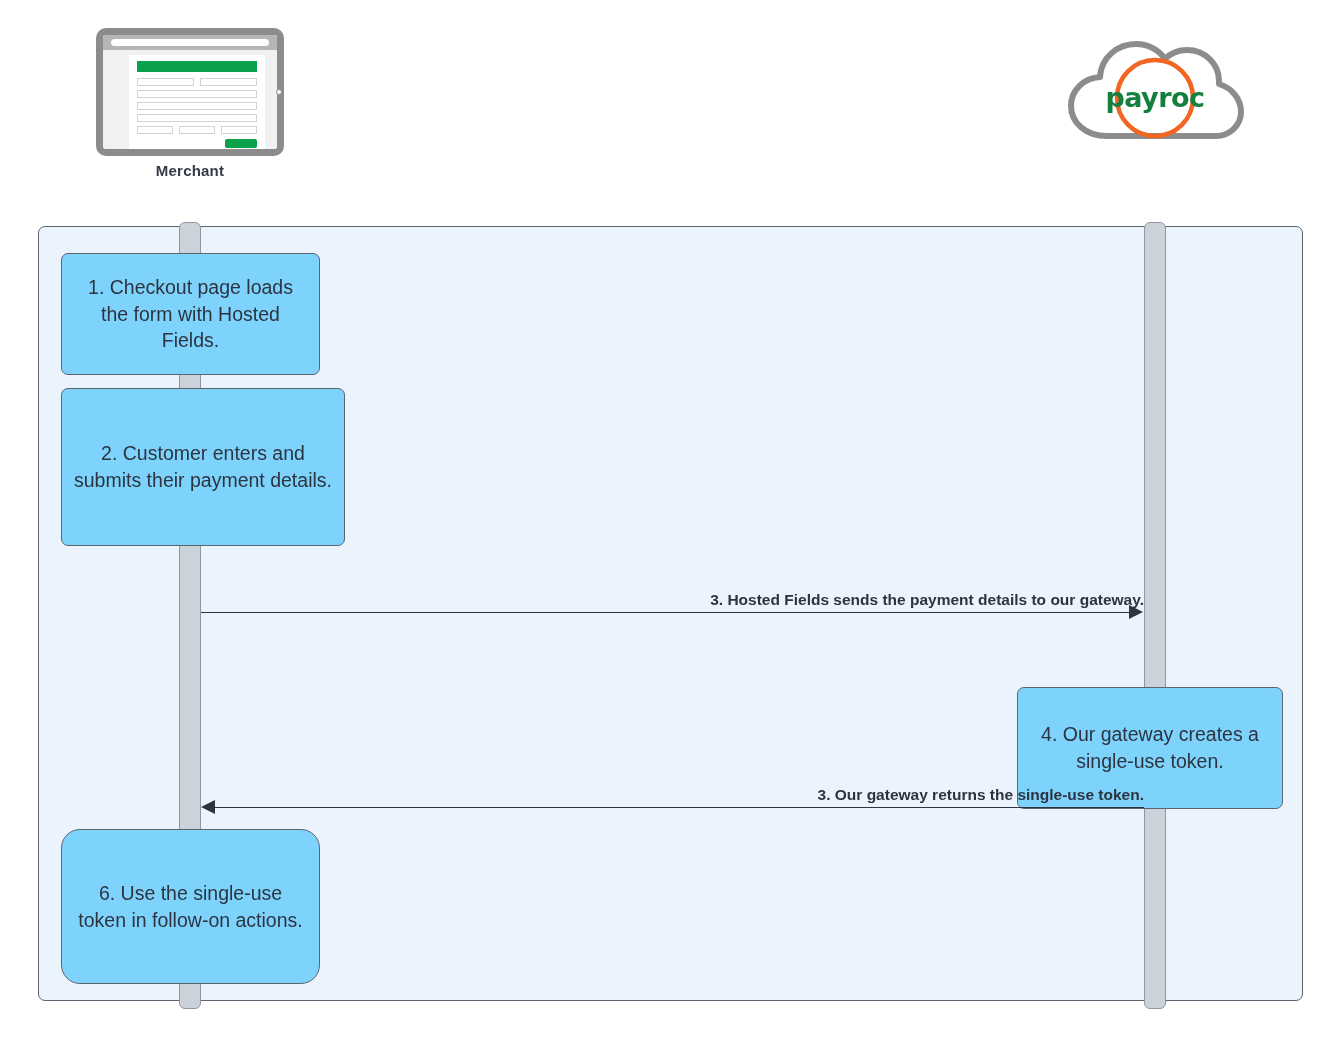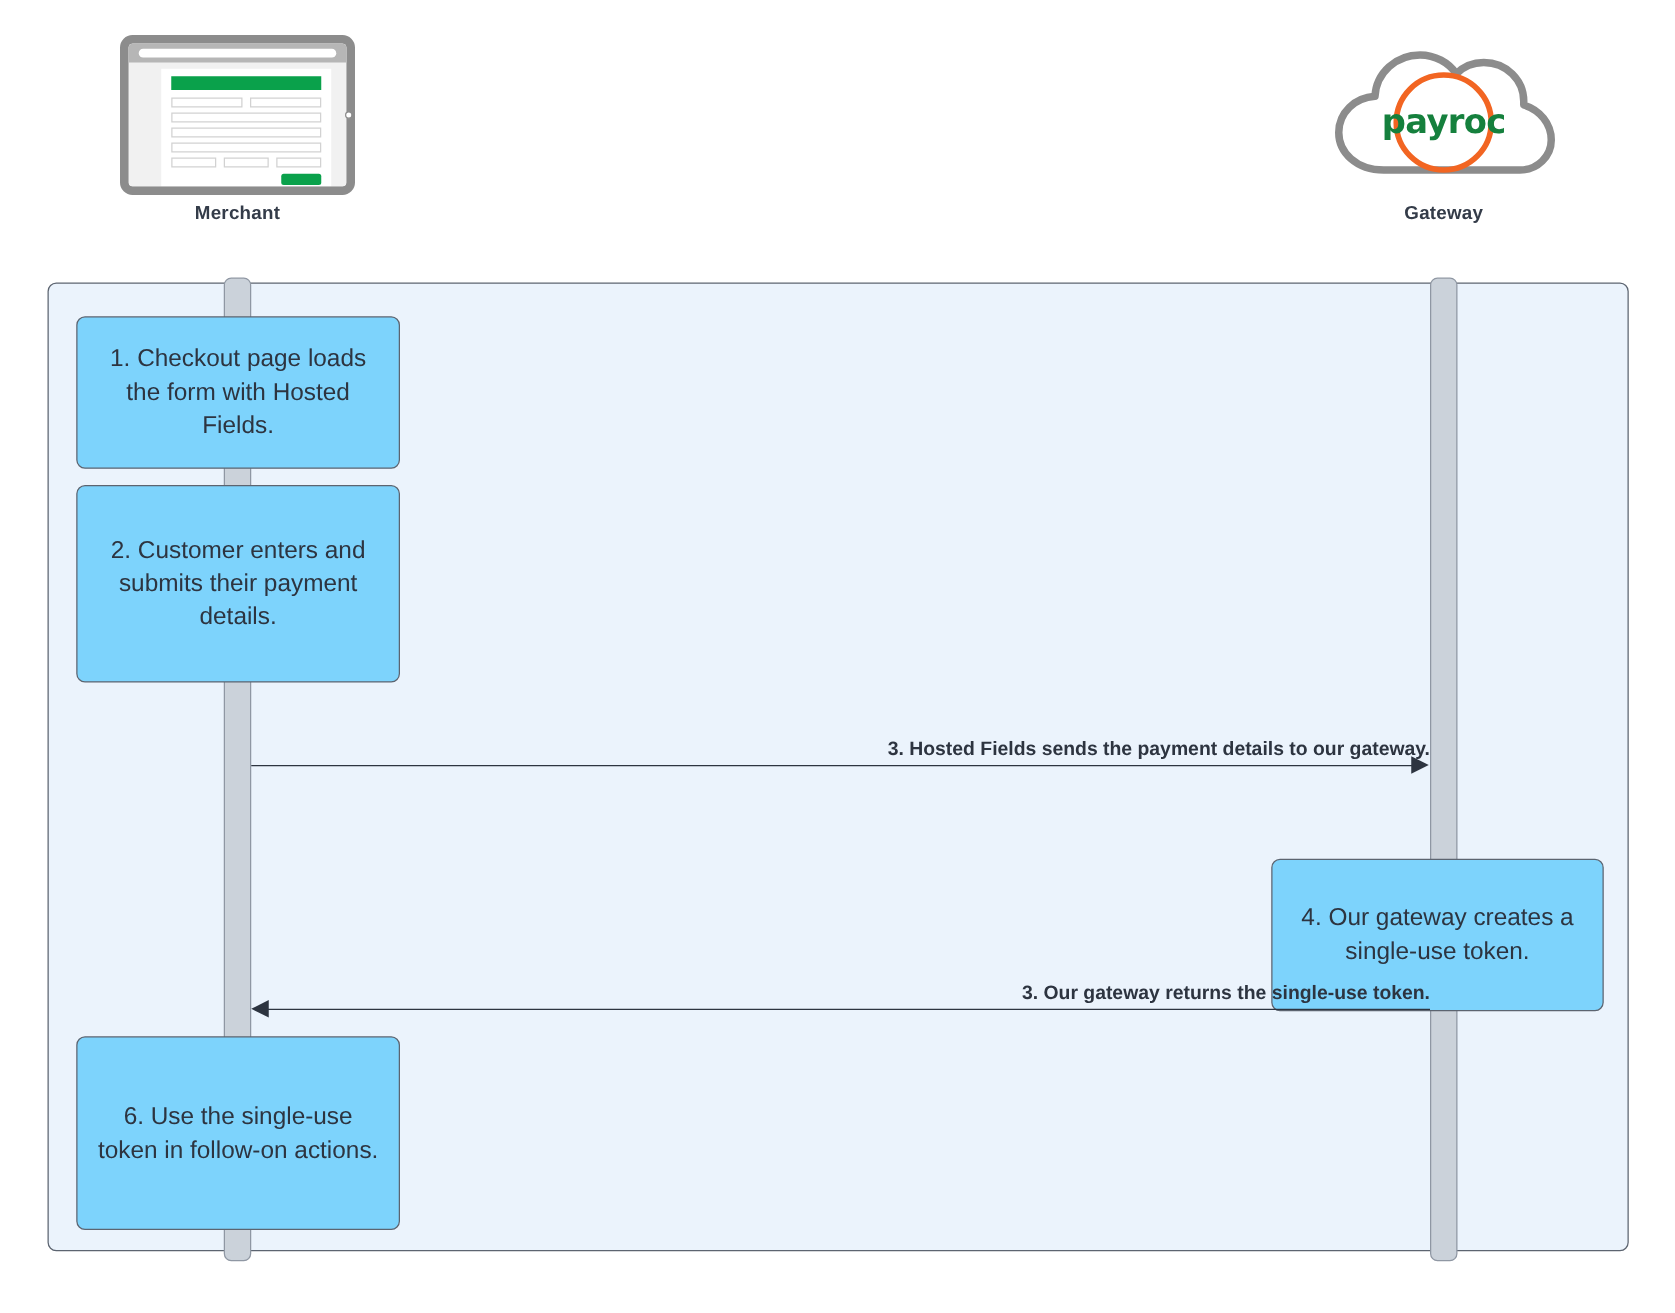--- a/index.html
+++ b/index.html
@@ -245,41 +245,40 @@
                  C116 25 124 22 132 22
                  C150 22 164 36 164 53
                  C164 54 164 55 164 56
                  C177 60 186 71 186 84
                  C186 97 175 108 161 108
                  Z" fill="#ffffff" stroke="#8c8c8c" stroke-width="6" stroke-linejoin="round"></path>
         <circle cx="100" cy="70" r="38" fill="none" stroke="#f26522" stroke-width="4.5"></circle>
       </svg>
       <div class="payroc-text">payroc</div>
     </div>
-    <div class="actor-label">Gateway</div>
   </div>
 
   <div id="frame" style="left:38px; top:226px; width:1265px; height:775px;"></div>
 
   <div class="lifeline" style="left:179px; top:222px; height:787px;"></div>
   <div class="lifeline" style="left:1144px; top:222px; height:787px;"></div>
 
   <div class="note" style="left:61px; top:253px; width:259px; height:122px;">
     <span>1. Checkout page loads the form with Hosted Fields.</span>
   </div>
 
-  <div class="note" style="left:61px; top:388px; width:259px; height:158px;">
+  <div class="note" style="left:61px; top:388px; width:284px; height:158px;">
     <span>2. Customer enters and submits their payment details.</span>
   </div>
 
   <div class="note" style="left:1017px; top:647px; width:266px; height:122px;margin-top:40px;">
     <span>4. Our gateway creates a single-use token.</span>
   </div>
 
-  <div class="note" style="left:61px; top:829px; width:259px; height:155px;">
+  <div class="note" style="left:61px; top:829px; width:259px; height:155px;border-radius:19px;">
     <span>6. Use the single-use token in follow-on actions.</span>
   </div>
 
   <div class="msg-label" style="left:201px; top:591px; width:943px;">3. Hosted Fields sends the payment details to our gateway.</div>
   <div class="msg-line" style="left:201px; top:612px; width:931px;"></div>
   <div class="arrow-head right" style="left:1129px; top:605px;"></div>
 
   <div class="msg-label" style="left:201px; top:786px; width:943px;">3. Our gateway returns the single-use token.</div>
   <div class="msg-line" style="left:214px; top:807px; width:930px;"></div>
   <div class="arrow-head left" style="left:201px; top:800px;"></div>

